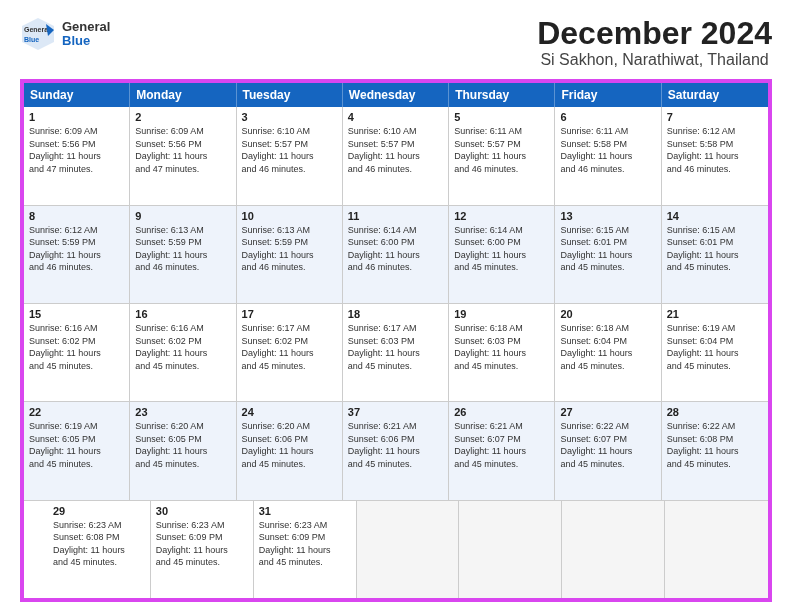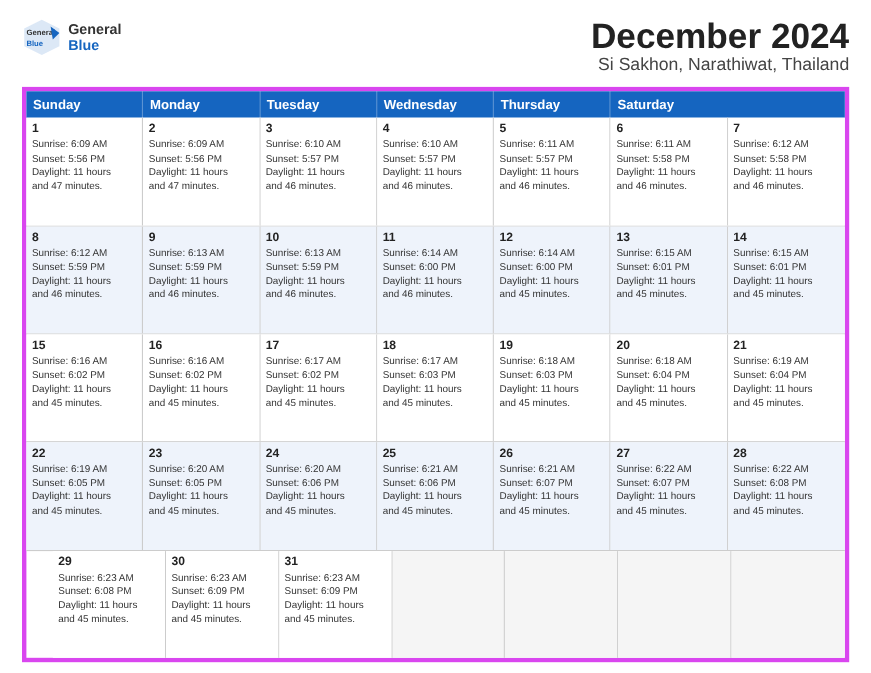--- a/index.html
+++ b/index.html
@@ -36,21 +36,21 @@
       font-weight: bold;
       line-height: 1.1;
     }
     .logo-text .general { color: #333; }
     .logo-text .blue { color: #1565c0; }
     .logo-icon {
       width: 36px;
       height: 36px;
     }
     .title-block {
-      text-align: right;
+      text-align: center;
     }
     .title-block h1 {
       font-size: 32px;
       font-weight: bold;
       color: #222;
       line-height: 1.1;
     }
     .title-block h2 {
       font-size: 16px;
       font-weight: normal;
@@ -141,20 +141,21 @@
     </div>
   </div>
 
   <div class="calendar">
     <div class="cal-header-row">
     <div class="cal-header-cell">Sunday</div>
         <div class="cal-header-cell">Monday</div>
         <div class="cal-header-cell">Tuesday</div>
         <div class="cal-header-cell">Wednesday</div>
         <div class="cal-header-cell">Thursday</div>
+        <div class="cal-header-cell">Friday</div>
         <div class="cal-header-cell">Saturday</div>
       </div>
     <div class="cal-body">
     <div class="cal-row">
           <div class="cal-cell">
             <span class="day-num">1</span>
             <div class="info">Sunrise: 6:09 AM<br>Sunset: 5:56 PM<br>Daylight: 11 hours<br>and 47 minutes.</div>
           </div>
           <div class="cal-cell">
             <span class="day-num">2</span>
@@ -248,21 +249,21 @@
           </div>
           <div class="cal-cell">
             <span class="day-num">23</span>
             <div class="info">Sunrise: 6:20 AM<br>Sunset: 6:05 PM<br>Daylight: 11 hours<br>and 45 minutes.</div>
           </div>
           <div class="cal-cell">
             <span class="day-num">24</span>
             <div class="info">Sunrise: 6:20 AM<br>Sunset: 6:06 PM<br>Daylight: 11 hours<br>and 45 minutes.</div>
           </div>
           <div class="cal-cell">
-            <span class="day-num">25</span>
+            <span class="day-num">37</span>
             <div class="info">Sunrise: 6:21 AM<br>Sunset: 6:06 PM<br>Daylight: 11 hours<br>and 45 minutes.</div>
           </div>
           <div class="cal-cell">
             <span class="day-num">26</span>
             <div class="info">Sunrise: 6:21 AM<br>Sunset: 6:07 PM<br>Daylight: 11 hours<br>and 45 minutes.</div>
           </div>
           <div class="cal-cell">
             <span class="day-num">27</span>
             <div class="info">Sunrise: 6:22 AM<br>Sunset: 6:07 PM<br>Daylight: 11 hours<br>and 45 minutes.</div>
           </div>

